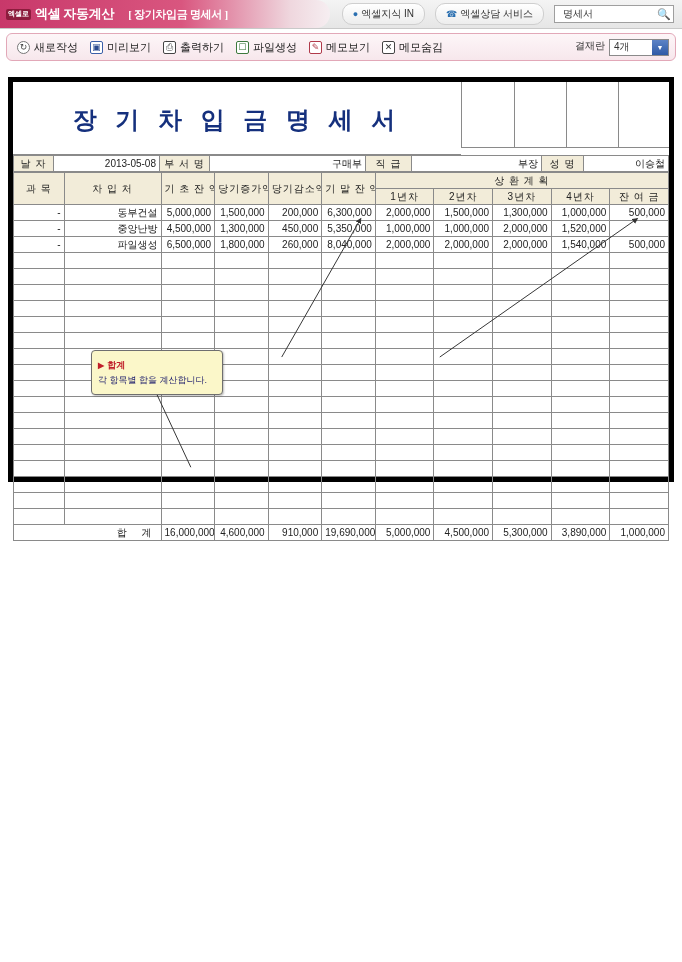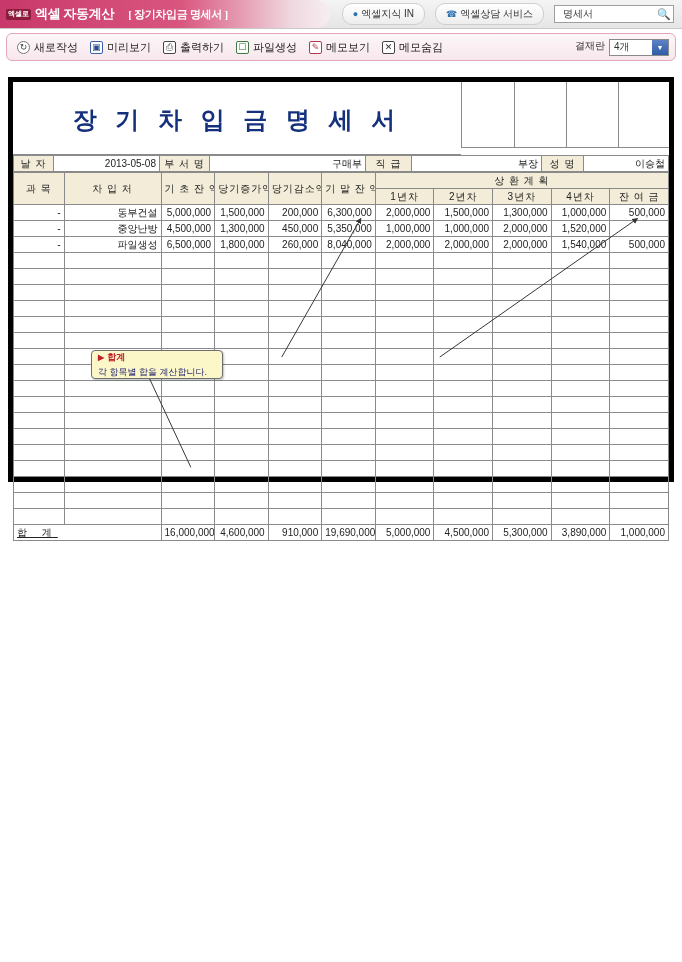--- a/index.html
+++ b/index.html
@@ -238,34 +238,33 @@
     font-size: 10px;
     letter-spacing: 1px;
   }
   .ctr { text-align: right; }
   .num { text-align: right; font-size: 10px; }
   .total-row td {
     font-weight: bold;
     font-size: 10px;
   }
   .total-lbl {
-    text-align: left;
+    text-align: right;
     font-weight: bold;
     letter-spacing: 6px;
-    text-decoration: underline;
   }
   .empty-row td { height: 16px; }
 
   
   .callout {
     position: absolute;
     background: #fbf7c9;
     border: 1px solid #6f6f6f;
     border-radius: 4px;
-    padding: 0 6px;
+    padding: 8px 6px;
     font-size: 9px;
     line-height: 12px;
     color: #222;
     box-shadow: 1px 1px 2px rgba(0,0,0,0.25);
     z-index: 5;
   }
   .callout .ttl {
     color: #c0202a;
     font-weight: bold;
     margin-bottom: 2px;

